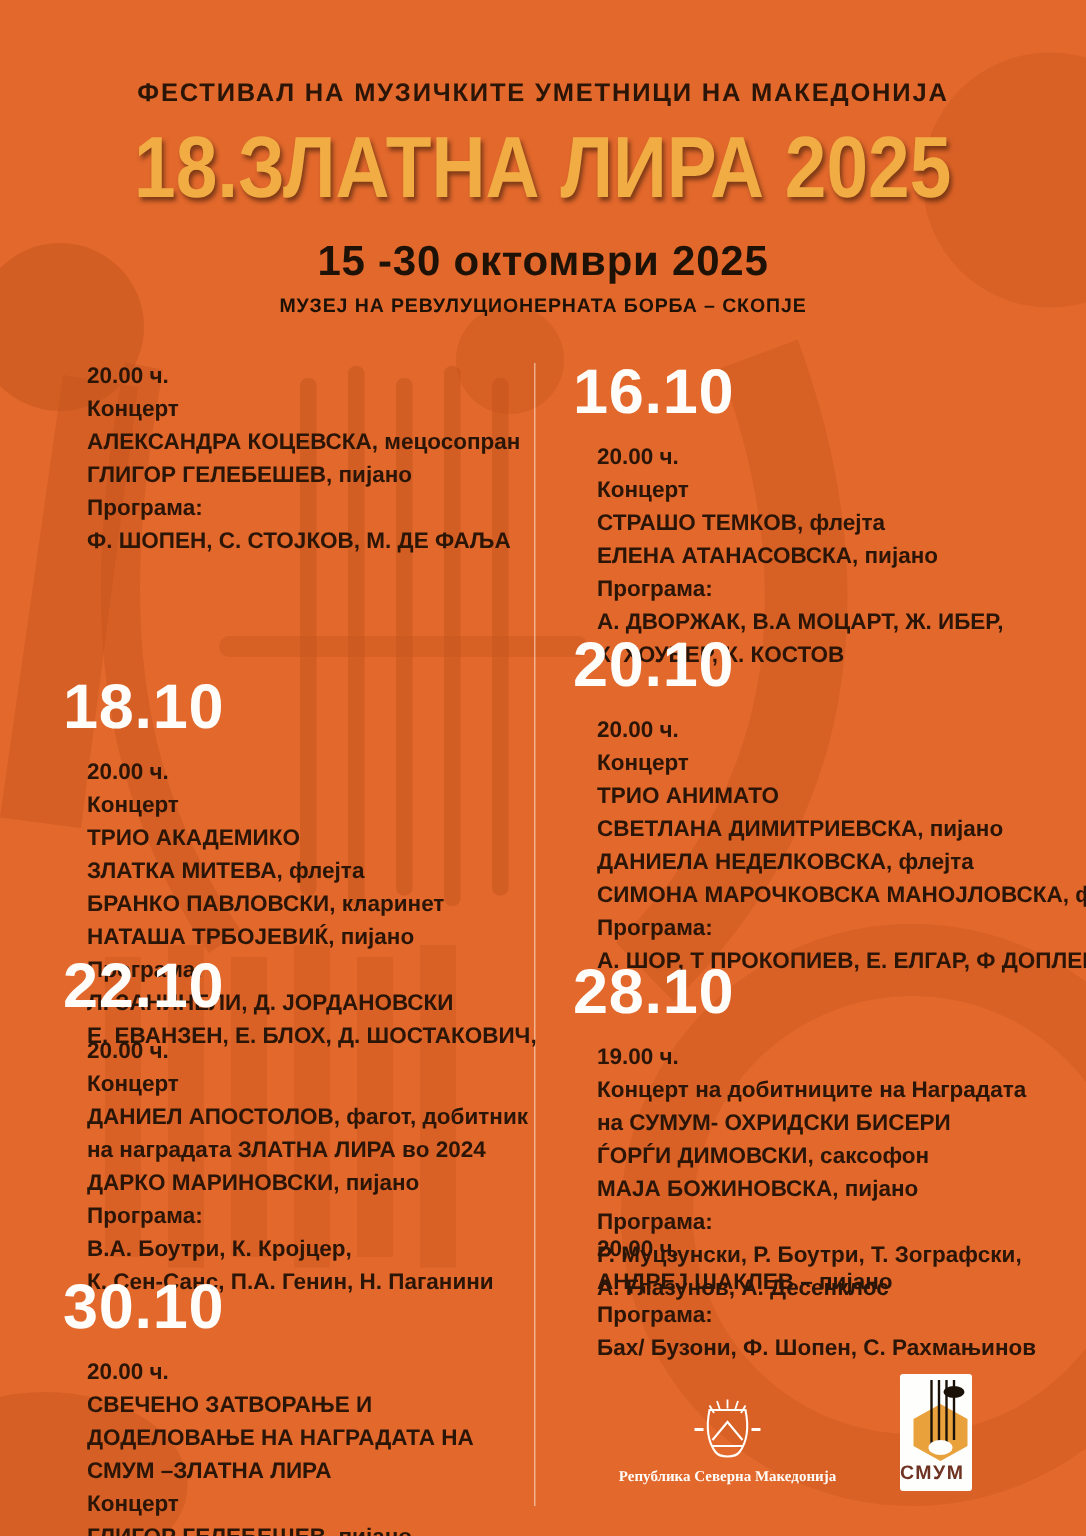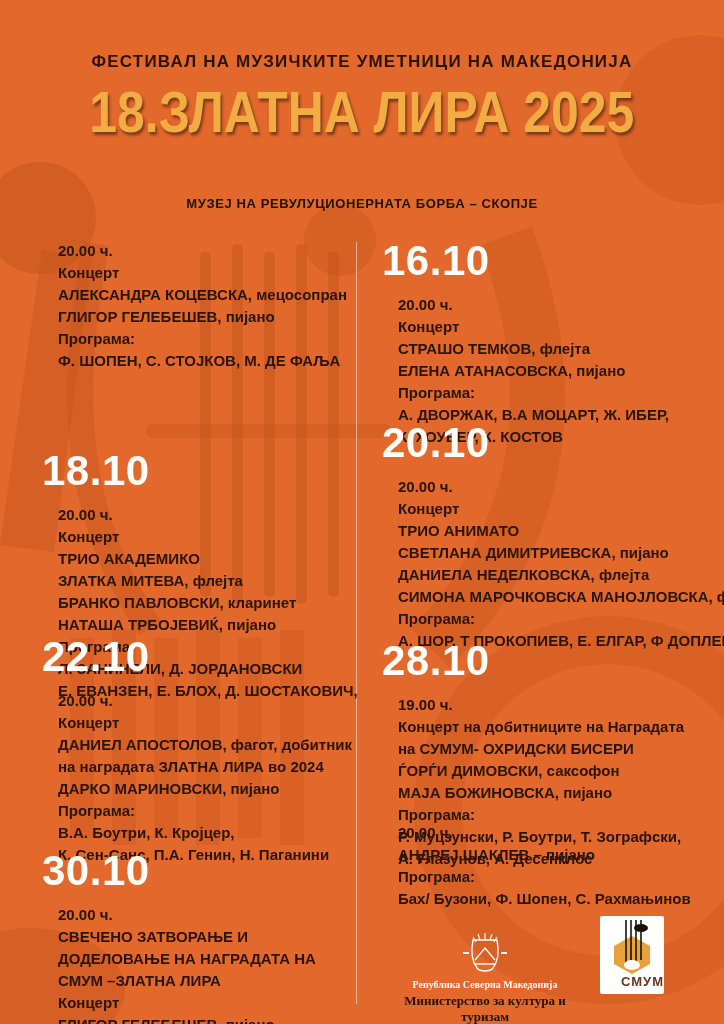--- a/index.html
+++ b/index.html
@@ -68,22 +68,22 @@
   .ministry .emblem{display:block; margin:0 auto;}
   .ministry .country{
     margin-top:3px; font-family:"Liberation Serif", serif; font-size:10px;
     color:var(--white); font-weight:bold;
   }
   .ministry .name{
     margin-top:3px; font-family:"Liberation Serif", serif; font-size:13px;
     color:#241205; font-weight:bold;
   }
   .smum{
-    position:absolute; left:600px; top:916px; width:64px; height:78px;
-    background:#FEFEFD; border-radius:2px; text-align:right;
+    position:absolute; left:600px; top:916px; width:48px; height:78px;
+    background:#FEFEFD; border-radius:2px; text-align:left;
   }
   .smum svg{display:block; margin:4px auto 0;}
   .smum .smum-label{
     font-size:13px; font-weight:800; color:#6E3322; letter-spacing:1px;
     margin-top:0px;
   }
 </style>
 </head>
 <body>
 
@@ -113,20 +113,21 @@
       <circle cx="700" cy="120" r="85" opacity=".3"></circle>
     </g>
   </svg>
 
   <div class="content">
 
     <div class="festival-line">ФЕСТИВАЛ НА МУЗИЧКИТЕ УМЕТНИЦИ НА МАКЕДОНИЈА</div>
     <div class="title-wrap">
       <span class="title">18.ЗЛАТНА ЛИРА 2025</span>
     </div>
+    <div class="date-range">15 -30 октомври 2025</div>
     <div class="venue">МУЗЕЈ НА РЕВУЛУЦИОНЕРНАТА БОРБА – СКОПЈЕ</div>
 
     <div class="divider"></div>
 
     <div class="col col-left" id="col-left">
     <section class="event">
       <div class="event-lines">
             <p>20.00 ч.</p>
             <p>Концерт</p>
             <p>АЛЕКСАНДРА КОЦЕВСКА, мецосопран</p>
@@ -243,21 +244,20 @@
             <line x1="13" y1="12" x2="10" y2="7"></line>
             <line x1="31" y1="12" x2="34" y2="7"></line>
           </g>
         </g>
         <g stroke="#FFFDF9" stroke-width="2">
           <line x1="-32" y1="23" x2="6" y2="23"></line>
           <line x1="38" y1="23" x2="76" y2="23"></line>
         </g>
       </svg>
       <div class="country">Република Северна Македонија</div>
-      <div class="name">Министерство за култура и туризам</div>
     </div>
 
     <div class="smum">
       <svg width="54" height="54" viewBox="0 0 54 54" xmlns="http://www.w3.org/2000/svg">
         <polygon points="27,16 45,26 45,44 27,54 9,44 9,26" fill="#E9A13B"></polygon>
         <g stroke="#1A1208" stroke-width="1.6">
           <line x1="21" y1="0" x2="21" y2="44"></line>
           <line x1="26" y1="0" x2="26" y2="46"></line>
           <line x1="31" y1="0" x2="31" y2="44"></line>
           <line x1="36" y1="0" x2="36" y2="40"></line>

